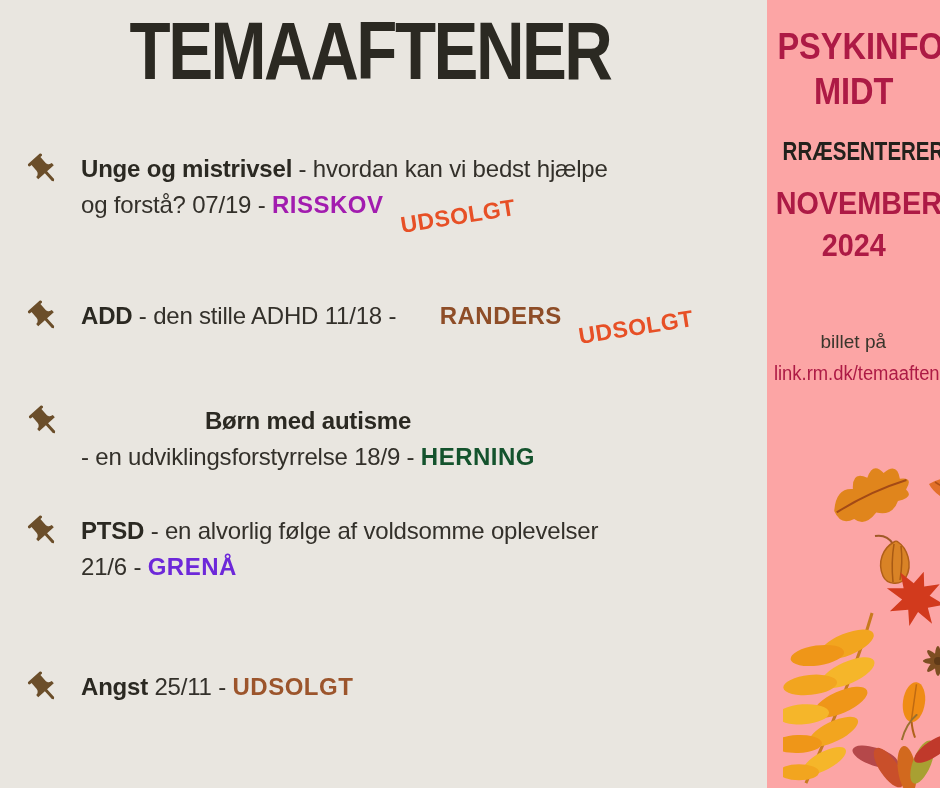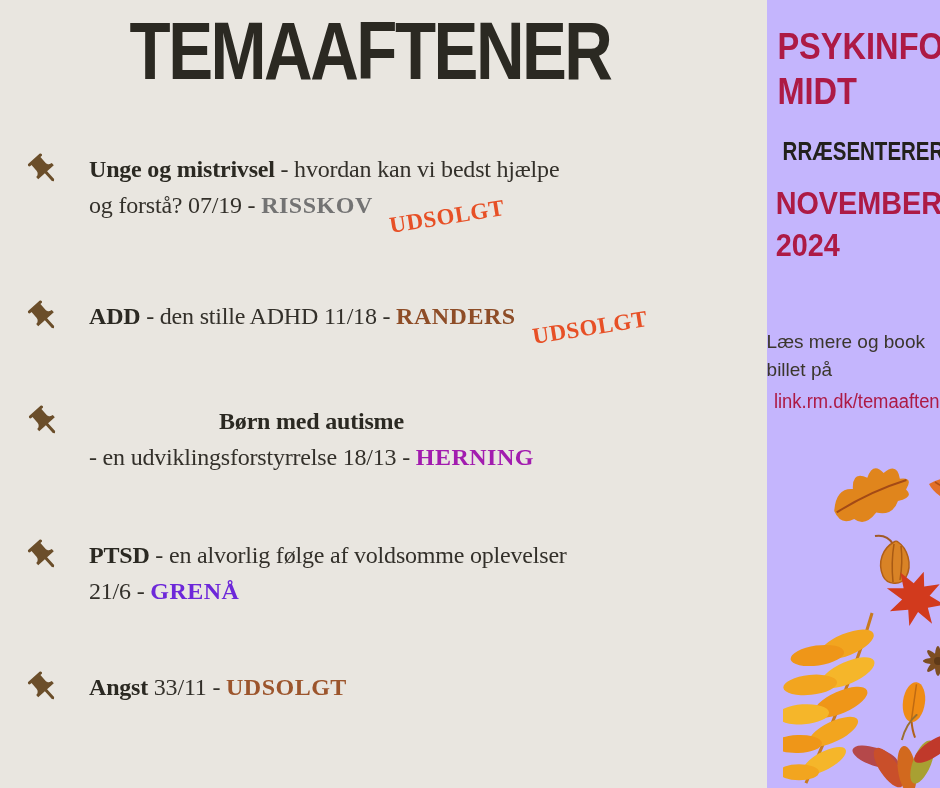--- a/index.html
+++ b/index.html
@@ -11,39 +11,39 @@
   .poster{position:relative;width:940px;height:788px;display:flex;}
   
   .main{position:relative;width:884px;height:788px;background:#e9e6e0;}
   .title{
     margin:0;position:absolute;top:10px;left:0;width:740px;
     text-align:center;font-size:82px;font-weight:bold;line-height:1;
     color:#2b2922;letter-spacing:-3px;
     transform:scaleX(0.82);transform-origin:center;
     white-space:nowrap;
   }
-  .event{position:absolute;left:26px;display:flex;gap:25px;width:690px;font-family:Liberation Serif, serif;}
+  .event{position:absolute;left:26px;display:flex;gap:17px;width:690px;}
   .pin{flex:0 0 38px;width:38px;height:38px;margin-top:2px;}
   .pin svg{transform:rotate(-42deg);}
   .etext{
     font-size:24px;line-height:36px;color:#33302a;letter-spacing:-0.2px;
     padding-top:1px;white-space:nowrap;
   }
   .b{font-weight:bold;color:#2b2922;}
   .loc{font-weight:bold;letter-spacing:0.5px;}
   .soldout{
     display:inline-block;color:#e75026;font-weight:bold;font-size:23px;
     letter-spacing:0.5px;margin-left:16px;position:relative;top:11px;
     transform:rotate(-9deg);
   }
-  .ev1{top:150px;} .ev2{top:297px;} .ev3{top:402px;text-align:center;} .ev4{top:536px;} .ev5{top:668px;}
+  .ev1{top:150px;} .ev2{top:297px;} .ev3{top:402px;text-align:center;} .ev4{top:512px;} .ev5{top:668px;}
   
   .sidebar{
-    position:relative;width:200px;height:788px;background:#c4b5fd;
-    overflow:hidden;
+    position:relative;width:200px;height:788px;background:#fca5a5;
+    overflow:hidden;text-align:center;
   }
   .brand{
     margin-top:24px;font-size:37px;line-height:45px;font-weight:bold;
     color:#ad1a45;transform:scaleX(0.88);transform-origin:center;
   }
   .presents{
     margin-top:22px;font-size:25px;line-height:30px;font-weight:bold;
     color:#23211c;transform:scaleX(0.82);transform-origin:center;white-space:nowrap;
   }
   .month{
@@ -67,45 +67,45 @@
     <h1 class="title">TEMAAFTENER</h1>
 
     <div class="event ev1">
       <span class="pin">
         <svg width="36" height="36" viewBox="0 0 24 24">
             <path fill="#6b4e2a" d="M16 9V4h1c.55 0 1-.45 1-1s-.45-1-1-1H7c-.55 0-1 .45-1 1s.45 1 1 1h1v5c0 1.66-1.34 3-3 3v2h5.97v7l1 1 1-1v-7H19v-2c-1.66 0-3-1.34-3-3z"></path>
           </svg>
       </span>
       <div class="etext">
         <div class="eline auto-hide"><span class="b auto-hide">Unge og mistrivsel</span><span class="auto-hide"> - hvordan kan vi bedst hjælpe</span></div>
-        <div class="eline auto-hide"><span class="auto-hide">og forstå? 07/19 - </span><span class="loc auto-hide" style="color: #737373; margin-top: 8px;">RISSKOV</span><span class="soldout auto-hide">UDSOLGT</span></div>
+        <div class="eline auto-hide"><span class="auto-hide">og forstå? 07/19 - </span><span class="loc auto-hide" style="color: #a21caf; margin-top: 8px;">RISSKOV</span><span class="soldout auto-hide">UDSOLGT</span></div>
       </div>
     </div>
 
     <div class="event ev2">
       <span class="pin">
         <svg width="36" height="36" viewBox="0 0 24 24">
             <path fill="#6b4e2a" d="M16 9V4h1c.55 0 1-.45 1-1s-.45-1-1-1H7c-.55 0-1 .45-1 1s.45 1 1 1h1v5c0 1.66-1.34 3-3 3v2h5.97v7l1 1 1-1v-7H19v-2c-1.66 0-3-1.34-3-3z"></path>
           </svg>
       </span>
       <div class="etext">
-        <div class="eline auto-hide"><span class="b auto-hide">ADD</span><span class="auto-hide"> - den stille ADHD 11/18 - </span><span class="loc auto-hide" style="color: rgb(142, 77, 39);">RANDERS</span><span class="soldout auto-hide">UDSOLGT</span></div>
+        <div class="eline auto-hide"><span class="b auto-hide">ADD</span><span class="auto-hide"> - den stille ADHD 11/18 - </span><span class="loc auto-hide" style="color: rgb(142, 77, 39); margin-left: 37px;">RANDERS</span><span class="soldout auto-hide">UDSOLGT</span></div>
 
       </div>
     </div>
 
     <div class="event ev3">
       <span class="pin">
         <svg width="36" height="36" viewBox="0 0 24 24">
             <path fill="#6b4e2a" d="M16 9V4h1c.55 0 1-.45 1-1s-.45-1-1-1H7c-.55 0-1 .45-1 1s.45 1 1 1h1v5c0 1.66-1.34 3-3 3v2h5.97v7l1 1 1-1v-7H19v-2c-1.66 0-3-1.34-3-3z"></path>
           </svg>
       </span>
       <div class="etext">
         <div class="eline auto-hide"><span class="b auto-hide">Børn med autisme</span></div>
-        <div class="eline auto-hide"><span class="auto-hide">- en udviklingsforstyrrelse 18/13 - </span><span class="loc auto-hide" style="color: #a21caf;">HERNING</span></div>
+        <div class="eline auto-hide"><span class="auto-hide">- en udviklingsforstyrrelse 18/9 - </span><span class="loc auto-hide" style="color: #14532d;">HERNING</span></div>
       </div>
     </div>
 
     <div class="event ev4">
       <span class="pin">
         <svg width="36" height="36" viewBox="0 0 24 24">
             <path fill="#6b4e2a" d="M16 9V4h1c.55 0 1-.45 1-1s-.45-1-1-1H7c-.55 0-1 .45-1 1s.45 1 1 1h1v5c0 1.66-1.34 3-3 3v2h5.97v7l1 1 1-1v-7H19v-2c-1.66 0-3-1.34-3-3z"></path>
           </svg>
       </span>
       <div class="etext">
@@ -114,38 +114,37 @@
       </div>
     </div>
 
     <div class="event ev5">
       <span class="pin">
         <svg width="36" height="36" viewBox="0 0 24 24">
             <path fill="#6b4e2a" d="M16 9V4h1c.55 0 1-.45 1-1s-.45-1-1-1H7c-.55 0-1 .45-1 1s.45 1 1 1h1v5c0 1.66-1.34 3-3 3v2h5.97v7l1 1 1-1v-7H19v-2c-1.66 0-3-1.34-3-3z"></path>
           </svg>
       </span>
       <div class="etext">
-        <div class="eline auto-hide"><span class="b auto-hide">Angst</span><span class="auto-hide"> 33/11 - </span><span class="loc auto-hide" style="color: rgb(156, 85, 44);">UDSOLGT</span></div>
+        <div class="eline auto-hide"><span class="b auto-hide">Angst</span><span class="auto-hide"> 25/11 - </span><span class="loc auto-hide" style="color: rgb(156, 85, 44);">UDSOLGT</span></div>
 
       </div>
     </div>
   </div>
 
   <div class="sidebar">
     <div class="brand">
       <div>PSYKINFO</div>
       <div>MIDT</div>
     </div>
     <div class="presents">RRÆSENTERER</div>
     <div class="month">
       <div>NOVEMBER</div>
       <div>2024</div>
     </div>
     <div class="cta">
-      <div>Læs mere og book</div>
       <div>billet på</div>
     </div>
     <a class="booklink">link.rm.dk/temaaften</a>
 
     <svg class="leaf" style="left:58px;top:458px;" width="95" height="72" viewBox="0 0 95 72">
       <g transform="rotate(-16 47 36)">
         <path fill="#e0851c" d="M6,42 Q14,20 30,26 Q34,8 47,19 Q57,5 64,19 Q80,12 78,29 Q92,31 81,41 Q87,51 70,50 Q61,63 46,55 Q31,66 23,55 Q8,58 6,42 Z"></path>
         <path fill="none" stroke="#a34a16" stroke-width="2" d="M8,44 Q45,33 84,32"></path>
       </g>
     </svg>

